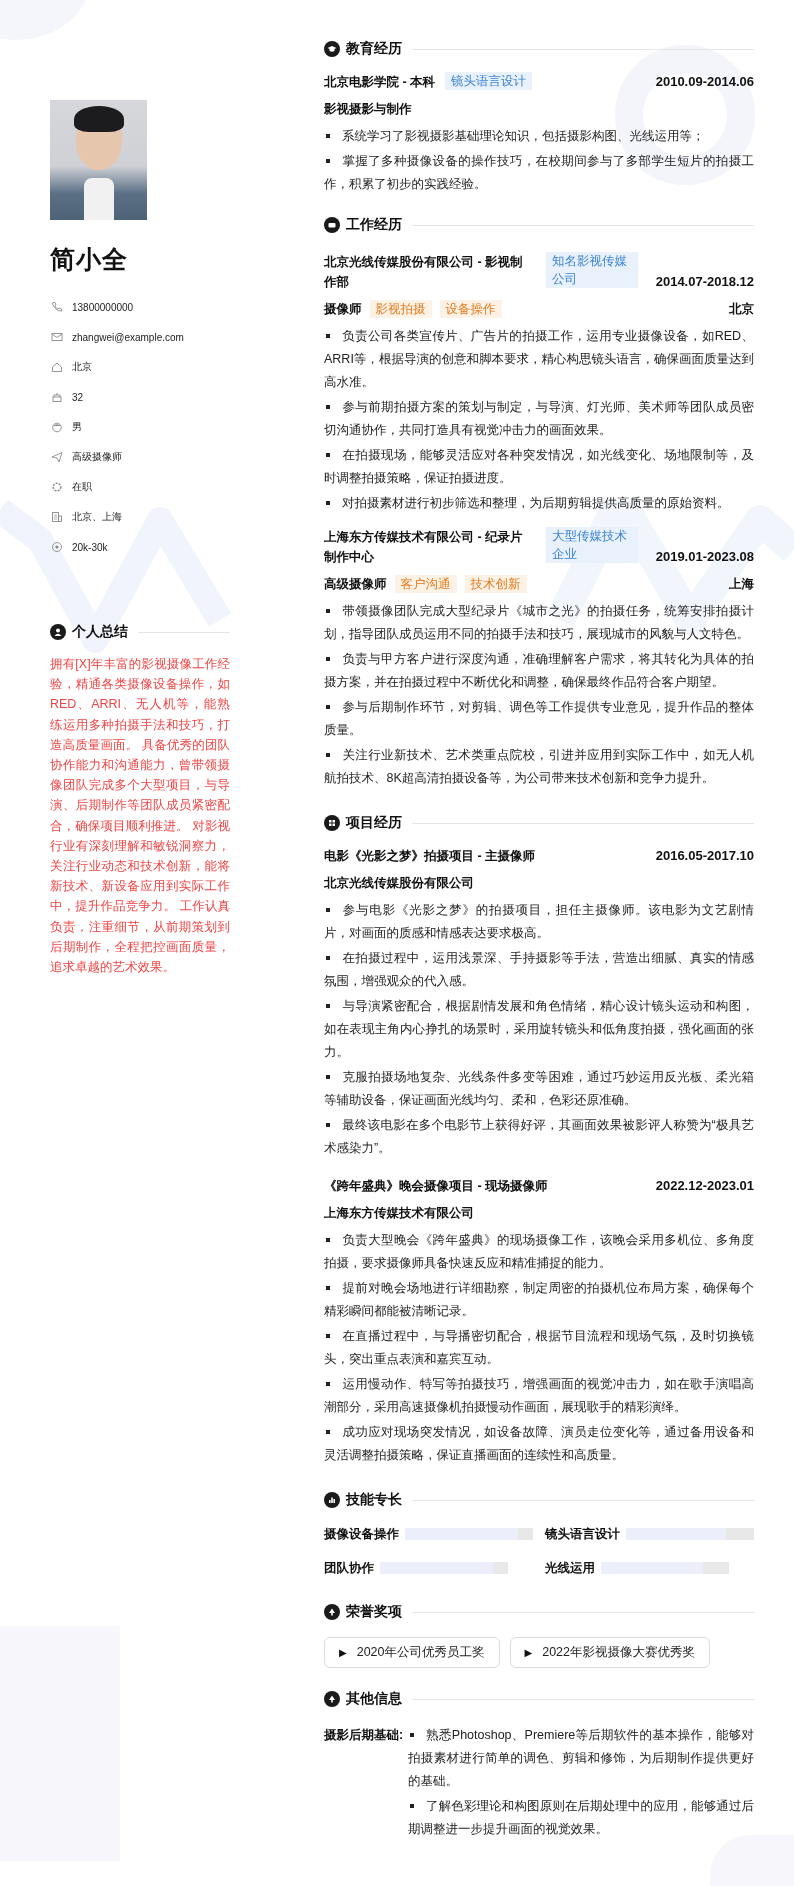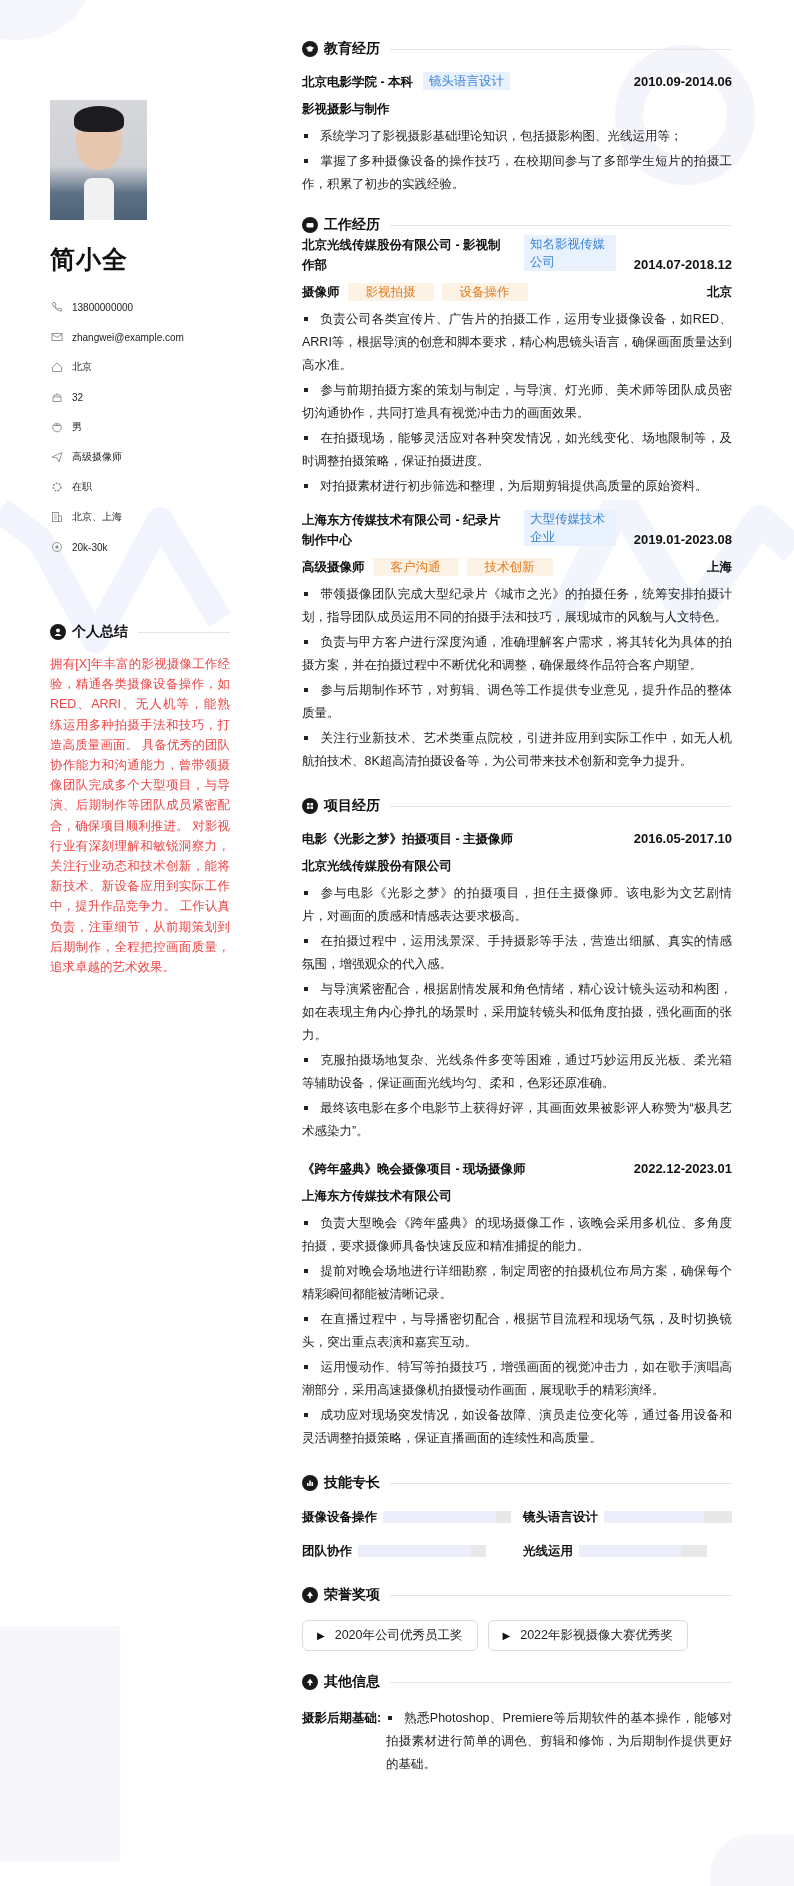--- a/index.html
+++ b/index.html
@@ -26,31 +26,31 @@
   .info-item .ic svg { width: 12px; height: 12px; }
 
   .sec-title { display: flex; align-items: center; font-size: 14px; font-weight: bold; color: #111; }
   .sec-title .sec-ic { width: 16px; height: 16px; border-radius: 50%; background: #1a1a1a; margin-right: 6px; display: flex; align-items: center; justify-content: center; }
   .sec-title .sec-ic svg { width: 10px; height: 10px; }
   .sec-title .line { flex: 1; height: 1px; background: #e6e6e6; margin-left: 10px; }
 
   .summary { position: absolute; left: 50px; top: 623px; width: 180px; z-index: 1; }
   .summary-text { margin-top: 13px; font-size: 12.5px; line-height: 20.2px; color: #ef4444; text-align: justify; }
 
-  .main { position: absolute; left: 302px; top: 40px; width: 430px; z-index: 1; }
+  .main { position: absolute; left: 324px; top: 40px; width: 430px; z-index: 1; }
   .section { margin-bottom: 0; }
   .entry-head { display: flex; justify-content: space-between; align-items: flex-end; margin-top: 16px; }
   .entry-title { font-weight: bold; font-size: 12.5px; color: #111; line-height: 20px; display: flex; align-items: flex-start; }
   .entry-title .t { max-width: 200px; }
   .badge-blue { display: inline-block; background: #e8f1fc; color: #3a83d6; font-size: 12.5px; font-weight: normal; padding: 0 6px; margin-left: 10px; line-height: 18px; }
   .badge-blue.wide { max-width: 92px; margin-left: 22px; }
   .entry-date { font-weight: bold; font-size: 13px; color: #111; line-height: 20px; white-space: nowrap; }
   .entry-sub { margin-top: 7px; font-weight: bold; font-size: 12.5px; color: #111; display: flex; justify-content: space-between; align-items: center; line-height: 20px; }
   .entry-sub .left { display: flex; align-items: center; }
-  .badge-orange { display: inline-block; background: #fdf2e6; color: #e47a1c; font-weight: normal; padding: 0 18px; margin-left: 8px; line-height: 18px; }
+  .badge-orange { display: inline-block; background: #fdf2e6; color: #e47a1c; font-weight: normal; padding: 0 6px; margin-left: 8px; line-height: 18px; }
   .bullets { margin-top: 6px; }
   .bullet { font-size: 12.5px; line-height: 23px; color: #222; margin-bottom: 2px; text-align: justify; }
   .bullet .dot { display: inline-block; width: 4px; height: 4px; background: #222; margin: 0 12px 2px 2px; vertical-align: middle; }
 
   .skills { display: grid; grid-template-columns: 221px 209px; row-gap: 20px; margin-top: 18px; }
   .skill { display: flex; align-items: center; font-size: 12.5px; font-weight: bold; color: #111; height: 14px; }
   .skill .bar { margin-left: 6px; height: 12px; background: #e8e8e8; position: relative; }
   .skill .bar .fill { position: absolute; left: 0; top: 0; bottom: 0; background: #eceefb; }
 
   .awards { display: flex; gap: 10px; margin-top: 16px; }
@@ -209,21 +209,21 @@
     <div class="sec-title">
       <span class="sec-ic">
           <svg viewBox="0 0 10 10">
             <rect x="1.5" y="3" width="7" height="4.5" rx="1" fill="#fff"></rect>
           </svg>
         </span>
       <span>工作经历</span>
       <span class="line"></span>
     </div>
 
-    <div class="entry-head" style="margin-top:1px">
+    <div class="entry-head" style="margin-top:18px">
       <div class="entry-title">
         <span class="t">北京光线传媒股份有限公司 - 影视制作部</span>
         <span class="badge-blue wide">知名影视传媒公司</span>
       </div>
       <div class="entry-date">2014.07-2018.12</div>
     </div>
     <div class="entry-sub">
       <div class="left">
         <span>摄像师</span>
         <span class="badge-orange">影视拍摄</span>
@@ -377,17 +377,18 @@
             <rect x="4.2" y="6" width="1.6" height="2.5" fill="#fff"></rect>
           </svg>
         </span>
       <span>其他信息</span>
       <span class="line"></span>
     </div>
     <div class="other-row">
       <div class="other-label">摄影后期基础:</div>
       <div class="other-bullets">
         <div class="bullet"><span class="dot"></span><span>熟悉Photoshop、Premiere等后期软件的基本操作，能够对拍摄素材进行简单的调色、剪辑和修饰，为后期制作提供更好的基础。</span></div>
+        <div class="bullet"><span class="dot"></span><span>了解色彩理论和构图原则在后期处理中的应用，能够通过后期调整进一步提升画面的视觉效果。</span></div>
       </div>
     </div>
   </div>
 
 </div>
 
 </body></html>

